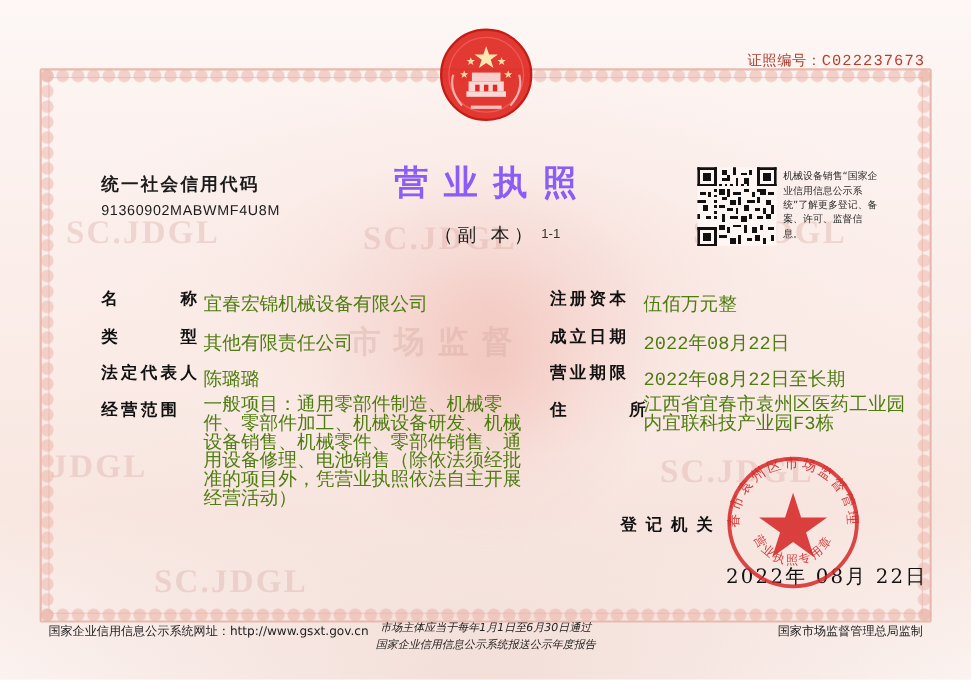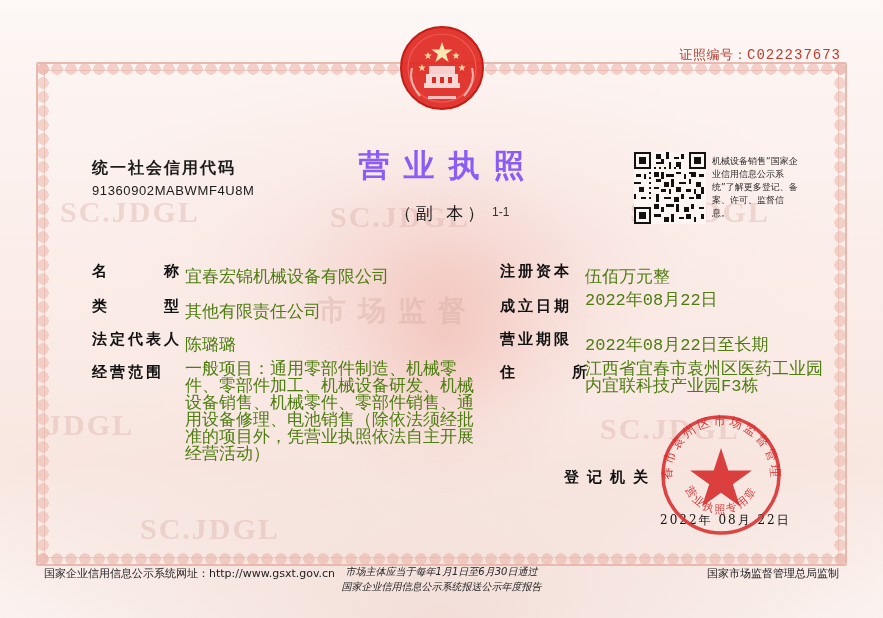--- a/index.html
+++ b/index.html
@@ -237,21 +237,21 @@
     font-family: "DejaVu Serif", serif;
     font-size: 15px;
     font-weight: bold;
     letter-spacing: 8px;
     color: #111;
   }
   .reg-date {
     position: absolute;
     left: 660px; top: 512px;
     font-family: "DejaVu Serif", serif;
-    font-size: 12px;
+    font-size: 18px;
     color: #111;
     letter-spacing: 2px;
   }
 
   
   .seal {
     position: absolute;
     left: 654px; top: 408px;
     width: 134px; height: 134px;
   }
@@ -464,21 +464,21 @@
     <div class="flabel lbl-spread3" style="left:92px; top:330px;">法定代表人</div>
     <div class="fvalue" style="left:185px; top:333px;">陈璐璐</div>
 
     <div class="flabel lbl-spread3" style="left:92px; top:363px;">经营范围</div>
     <div class="fvalue wrap" style="left:185px; top:361px;">一般项目：通用零部件制造、机械零件、零部件加工、机械设备研发、机械设备销售、机械零件、零部件销售、通用设备修理、电池销售（除依法须经批准的项目外，凭营业执照依法自主开展经营活动）</div>
 
     <div class="flabel lbl-spread3" style="left:500px; top:262px;">注册资本</div>
     <div class="fvalue" style="left:585px; top:265px;">伍佰万元整</div>
 
     <div class="flabel lbl-spread3" style="left:500px; top:297px;">成立日期</div>
-    <div class="fvalue" style="left:585px; top:288px;text-align:right;">2022年08月22日</div>
+    <div class="fvalue" style="left:585px; top:300px;text-align:right;">2022年08月22日</div>
 
     <div class="flabel lbl-spread3" style="left:500px; top:330px;">营业期限</div>
     <div class="fvalue" style="left:585px; top:333px;">2022年08月22日至长期</div>
 
     <div class="flabel lbl-spread" style="left:500px; top:363px;">住　　所</div>
     <div class="fvalue wrap2" style="left:585px; top:361px;">江西省宜春市袁州区医药工业园内宜联科技产业园F3栋</div>
   </div>
 
   <div class="registrar-label">登记机关</div>
   <div class="reg-date">

